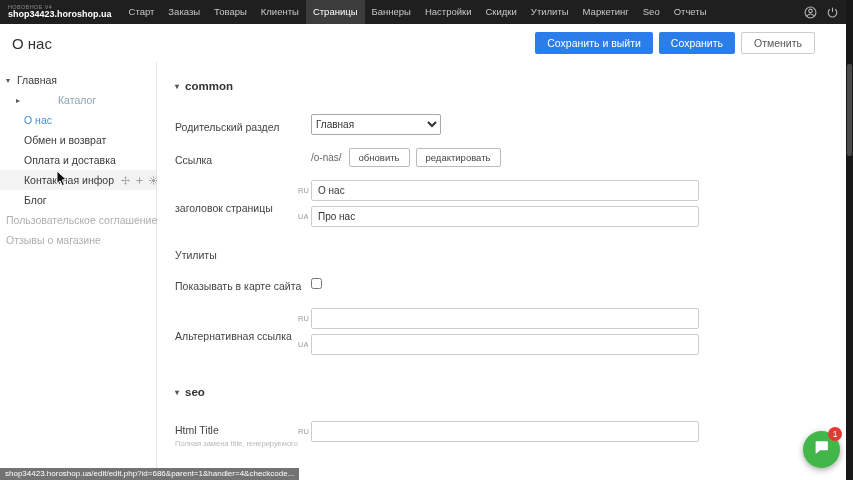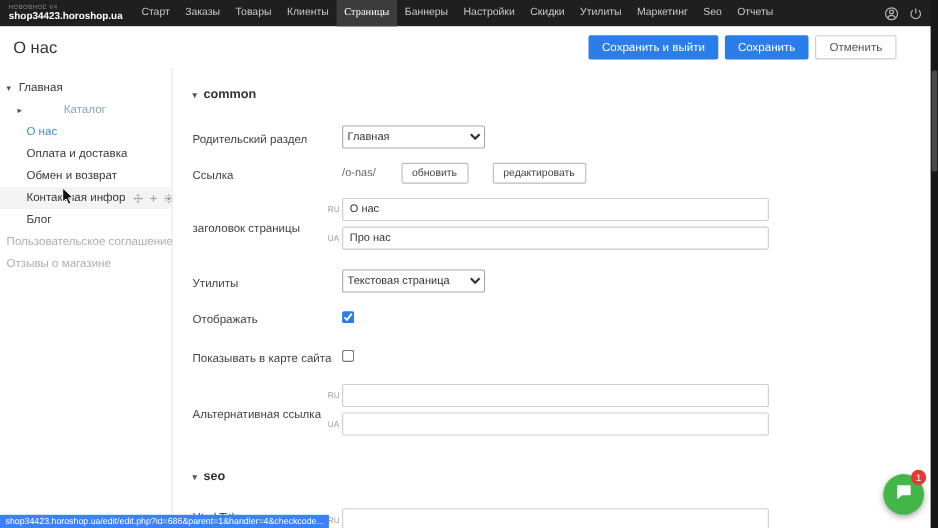--- a/index.html
+++ b/index.html
@@ -5,21 +5,21 @@
   * { margin:0; padding:0; box-sizing:border-box; }
   html,body { width:853px; height:480px; overflow:hidden; background:#fff;
     font-family:"Liberation Sans", sans-serif; position:relative; }
 
   
   .topbar { height:24px; background:#1f1f1f; display:flex; align-items:center; color:#c8c8c8; }
   .brand { padding:0 10px 0 8px; line-height:1.1; cursor:pointer; }
   .brand-top { font-size:5.5px; color:#8a8a8a; letter-spacing:.4px; text-transform:uppercase; }
   .brand-name { font-size:9px; font-weight:bold; color:#fff; }
   .menu-item { font-size:9.5px; padding:0 7px; line-height:24px; color:#c8c8c8; cursor:pointer; white-space:nowrap; }
-  .menu-item.active { background:#3c3c3c; color:#fff;font-family:Liberation Serif, serif; }
+  .menu-item.active { background:#3c3c3c; color:#fff; }
   .topbar-icons { margin-left:auto; display:flex; gap:9px; padding-right:14px; align-items:center; }
   .tb-icon { width:13px; height:13px; display:flex; cursor:pointer; }
 
   
   .page-header { height:38px; display:flex; align-items:center; padding:0 12px; background:#fff; }
   .page-title { font-size:15px; color:#333; }
   .header-buttons { margin-left:auto; display:flex; gap:6px; padding-right:26px; }
   .btn-blue { background:#2b7de9; color:#fff; border:none; border-radius:2px; font-size:10.5px;
     padding:5px 12px; cursor:pointer; font-family:inherit; }
   .btn-outline { background:#fff; color:#555; border:1px solid #ccc; border-radius:2px; font-size:10.5px;
@@ -57,21 +57,21 @@
   .cb { width:11px; height:11px; accent-color:#2b7de9; margin-top:4px; cursor:pointer; }
   .link-path { font-size:10px; color:#666; padding-top:4px; margin-right:7px; }
   .btn-small { font-size:9.5px; border:1px solid #bbb; background:#fff; color:#444; border-radius:2px;
     padding:3px 9px; margin-right:6px; cursor:pointer; font-family:inherit; }
   .hint { font-size:7.5px; color:#b8b8b8; margin-top:3px; width:132px; line-height:1.2; }
   .row-template { margin-top:6px; }
   .row-check { margin-bottom:15px; }
   .seo-header { margin-top:26px; }
 
   
-  .statusbar { position:absolute; left:0; bottom:0; height:12px; background:#3b82f6; color:#fff;
+  .statusbar { position:absolute; left:0; bottom:0; height:12px; background:#737373; color:#fff;
     font-size:8px; line-height:12px; padding:0 5px; z-index:40; white-space:nowrap; }
   .scrollbar { position:absolute; top:0; right:0; width:7px; height:480px; background:#181818; z-index:35; }
   .scroll-thumb { position:absolute; top:64px; left:1px; width:5px; height:92px; background:#4a4a4a; border-radius:2px; }
   .chat-fab { position:absolute; right:13px; bottom:12px; width:37px; height:37px; border-radius:50%;
     background:#43b649; display:flex; align-items:center; justify-content:center;
     box-shadow:0 2px 6px rgba(0,0,0,.35); z-index:45; cursor:pointer; }
   .chat-badge { position:absolute; top:-4px; right:-2px; min-width:14px; height:14px; border-radius:7px;
     background:#e53935; color:#fff; font-size:8.5px; display:flex; align-items:center; justify-content:center;
     padding:0 3px; }
   .cursor-arrow { position:absolute; left:56px; top:171px; z-index:60; pointer-events:none; }
@@ -130,24 +130,24 @@
       <span>Главная</span>
     </div>
     <div class="tree-item lvl1">
       <span class="arrow">▸</span>
       <span class="catalog-label">Каталог</span>
     </div>
     <div class="tree-item lvl2">
       <span class="selected-label">О нас</span>
     </div>
     <div class="tree-item lvl2">
+      <span>Обмен и возврат</span>
+    </div>
+    <div class="tree-item lvl2">
       <span>Оплата и доставка</span>
-    </div>
-    <div class="tree-item lvl2">
-      <span>Обмен и возврат</span>
     </div>
     <div class="tree-item lvl2 hovered">
       <span>Контактная инфор</span>
       <span class="row-icons">
         <span>
           <svg width="9" height="9" viewBox="0 0 24 24" stroke="#999" stroke-width="2" fill="none">
             <path d="M12 2v20M2 12h20M12 2l-3 3M12 2l3 3M12 22l-3-3M12 22l3-3M2 12l3-3M2 12l3 3M22 12l-3-3M22 12l-3 3"></path>
             </svg>
         </span>
         <span>
@@ -190,21 +190,21 @@
       <div class="form-label">Родительский раздел</div>
       <div class="field-col">
         <select class="dd">
           <option>Главная</option>
         </select>
       </div>
     </div>
 
     <div class="form-row">
       <div class="form-label">Ссылка</div>
-      <div class="field-col" style="display:flex;gap:16px;">
+      <div class="field-col" style="display:flex;">
         <span class="link-path">/o-nas/</span>
         <button class="btn-small">обновить</button>
         <button class="btn-small">редактировать</button>
       </div>
     </div>
 
     <div class="form-row">
       <div class="form-label">заголовок страницы</div>
       <div class="field-col">
         <div class="input-line">
@@ -213,33 +213,22 @@
         </div>
         <div class="input-line">
           <span class="lang-tag">UA</span>
           <input class="text-input" value="Про нас" style="">
         </div>
       </div>
     </div>
 
     <div class="form-row row-template">
       <div class="form-label">Утилиты</div>
-      <div class="field-col">
-        <select class="dd">
-          <option>Текстовая страница</option>
-        </select>
-      </div>
-    </div>
-
-    <div class="form-row row-check">
-      <div class="form-label">Отображать</div>
-      <div class="field-col">
-        <input type="checkbox" class="cb" checked="" style="">
-      </div>
-    </div>
+    </div>
+
 
     <div class="form-row row-check">
       <div class="form-label">Показывать в карте сайта</div>
       <div class="field-col">
         <input type="checkbox" class="cb" style="">
       </div>
     </div>
 
     <div class="form-row">
       <div class="form-label">Альтернативная ссылка</div>

